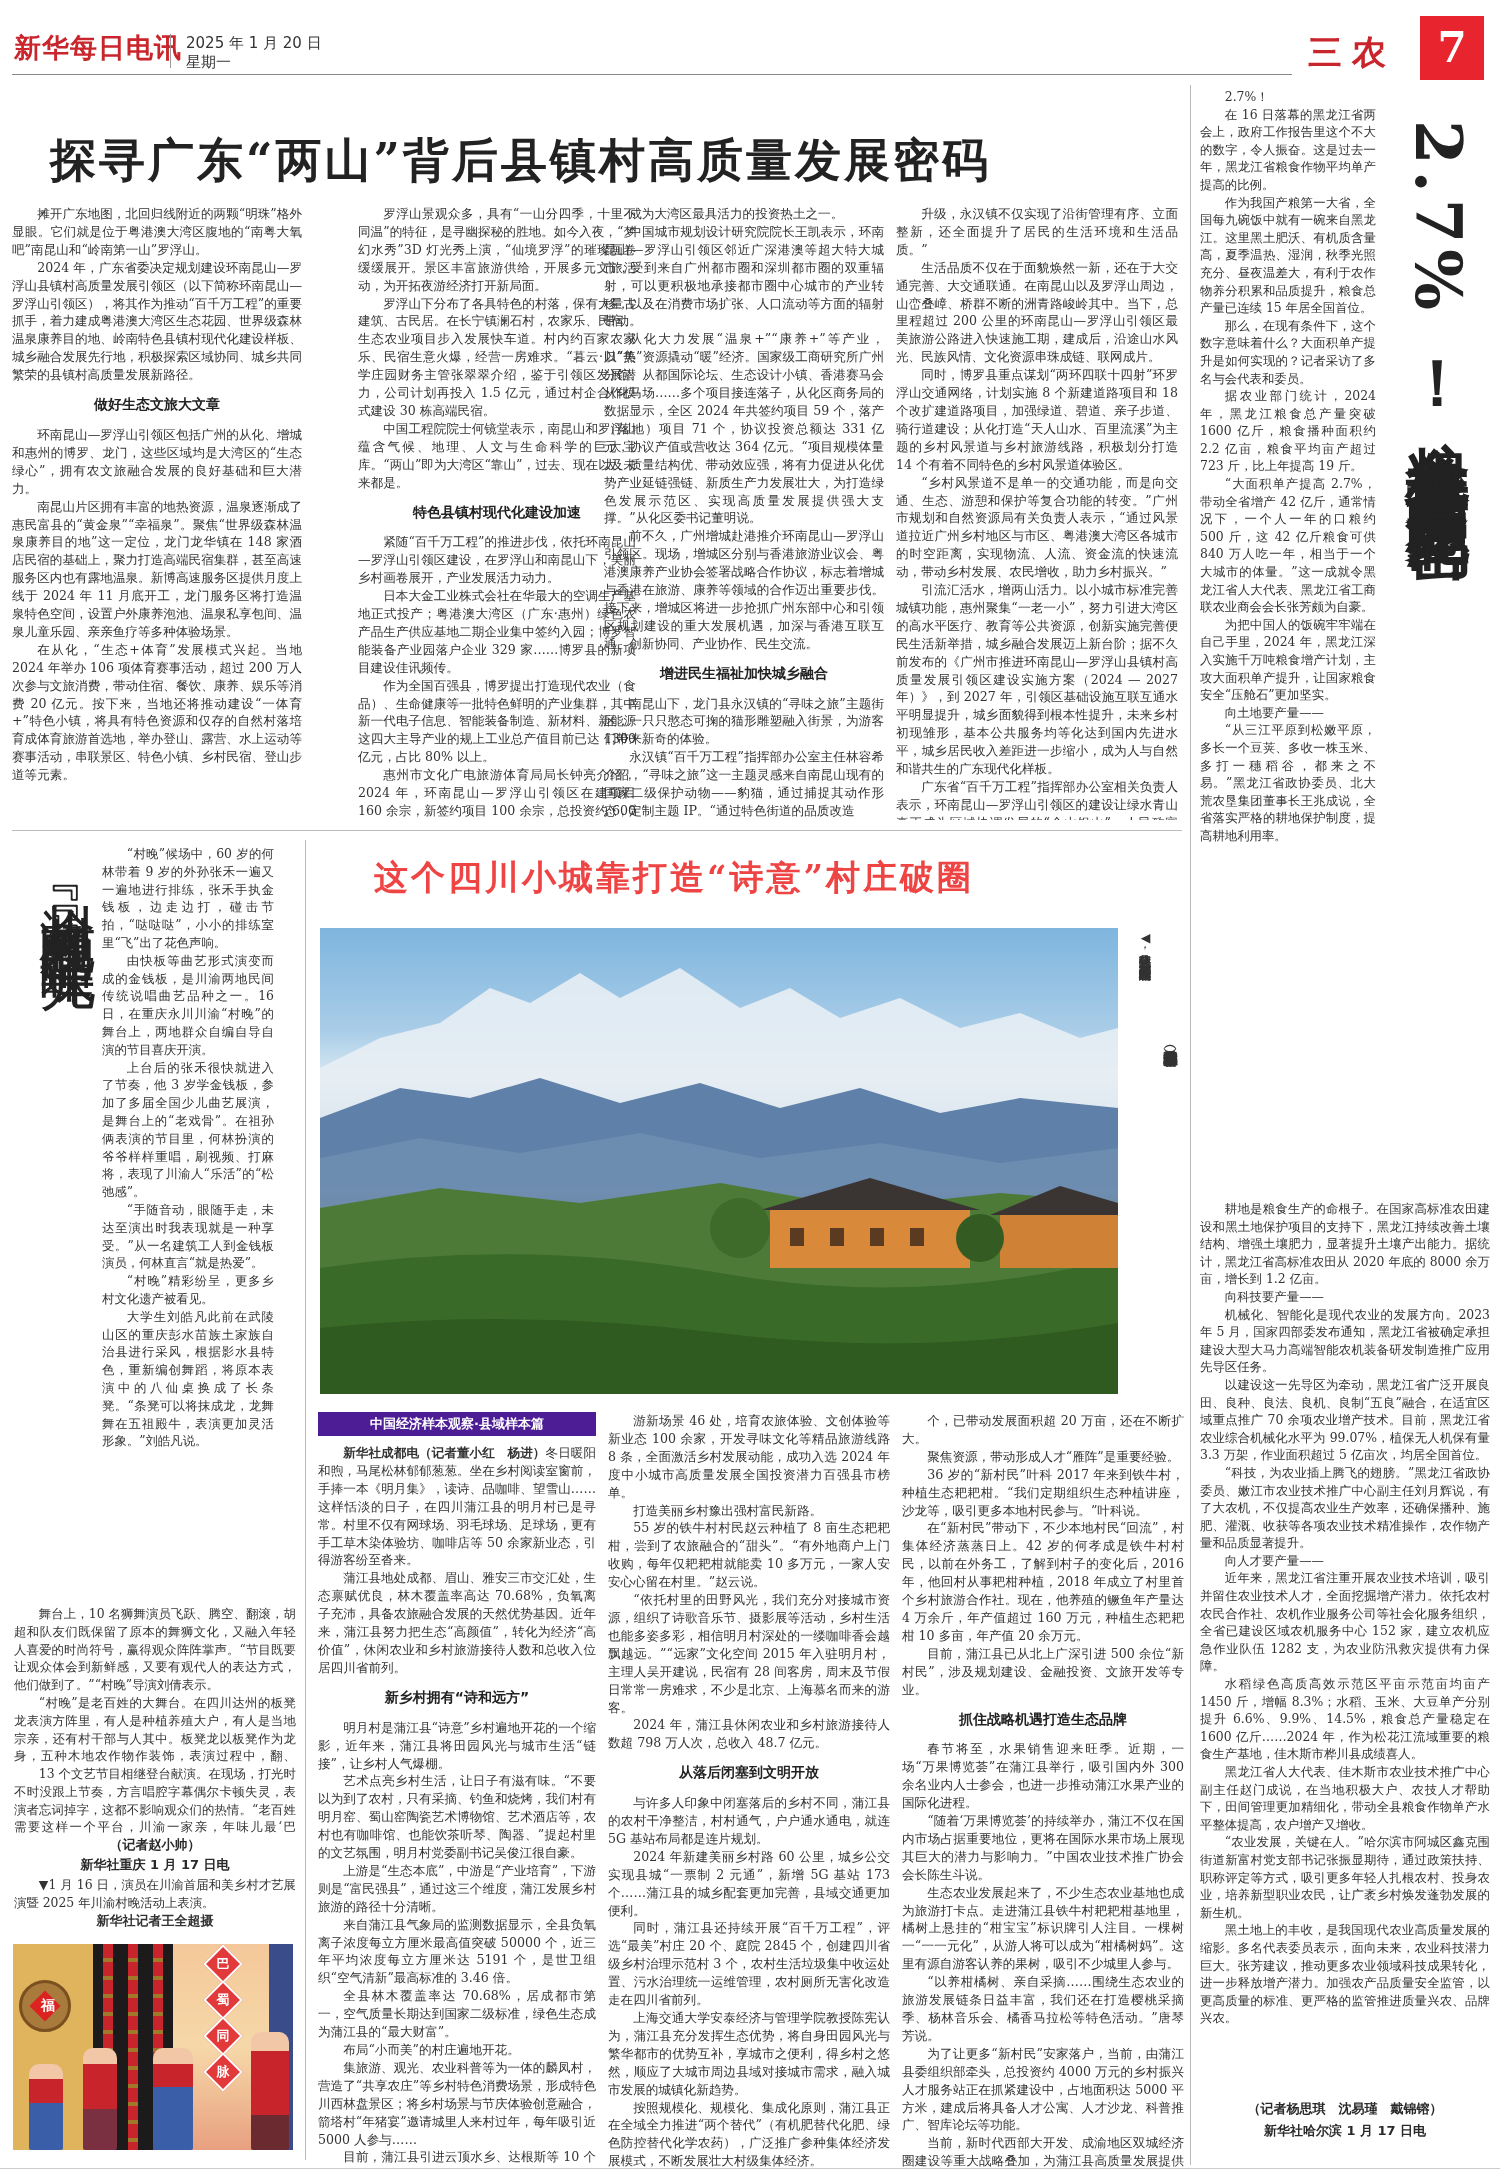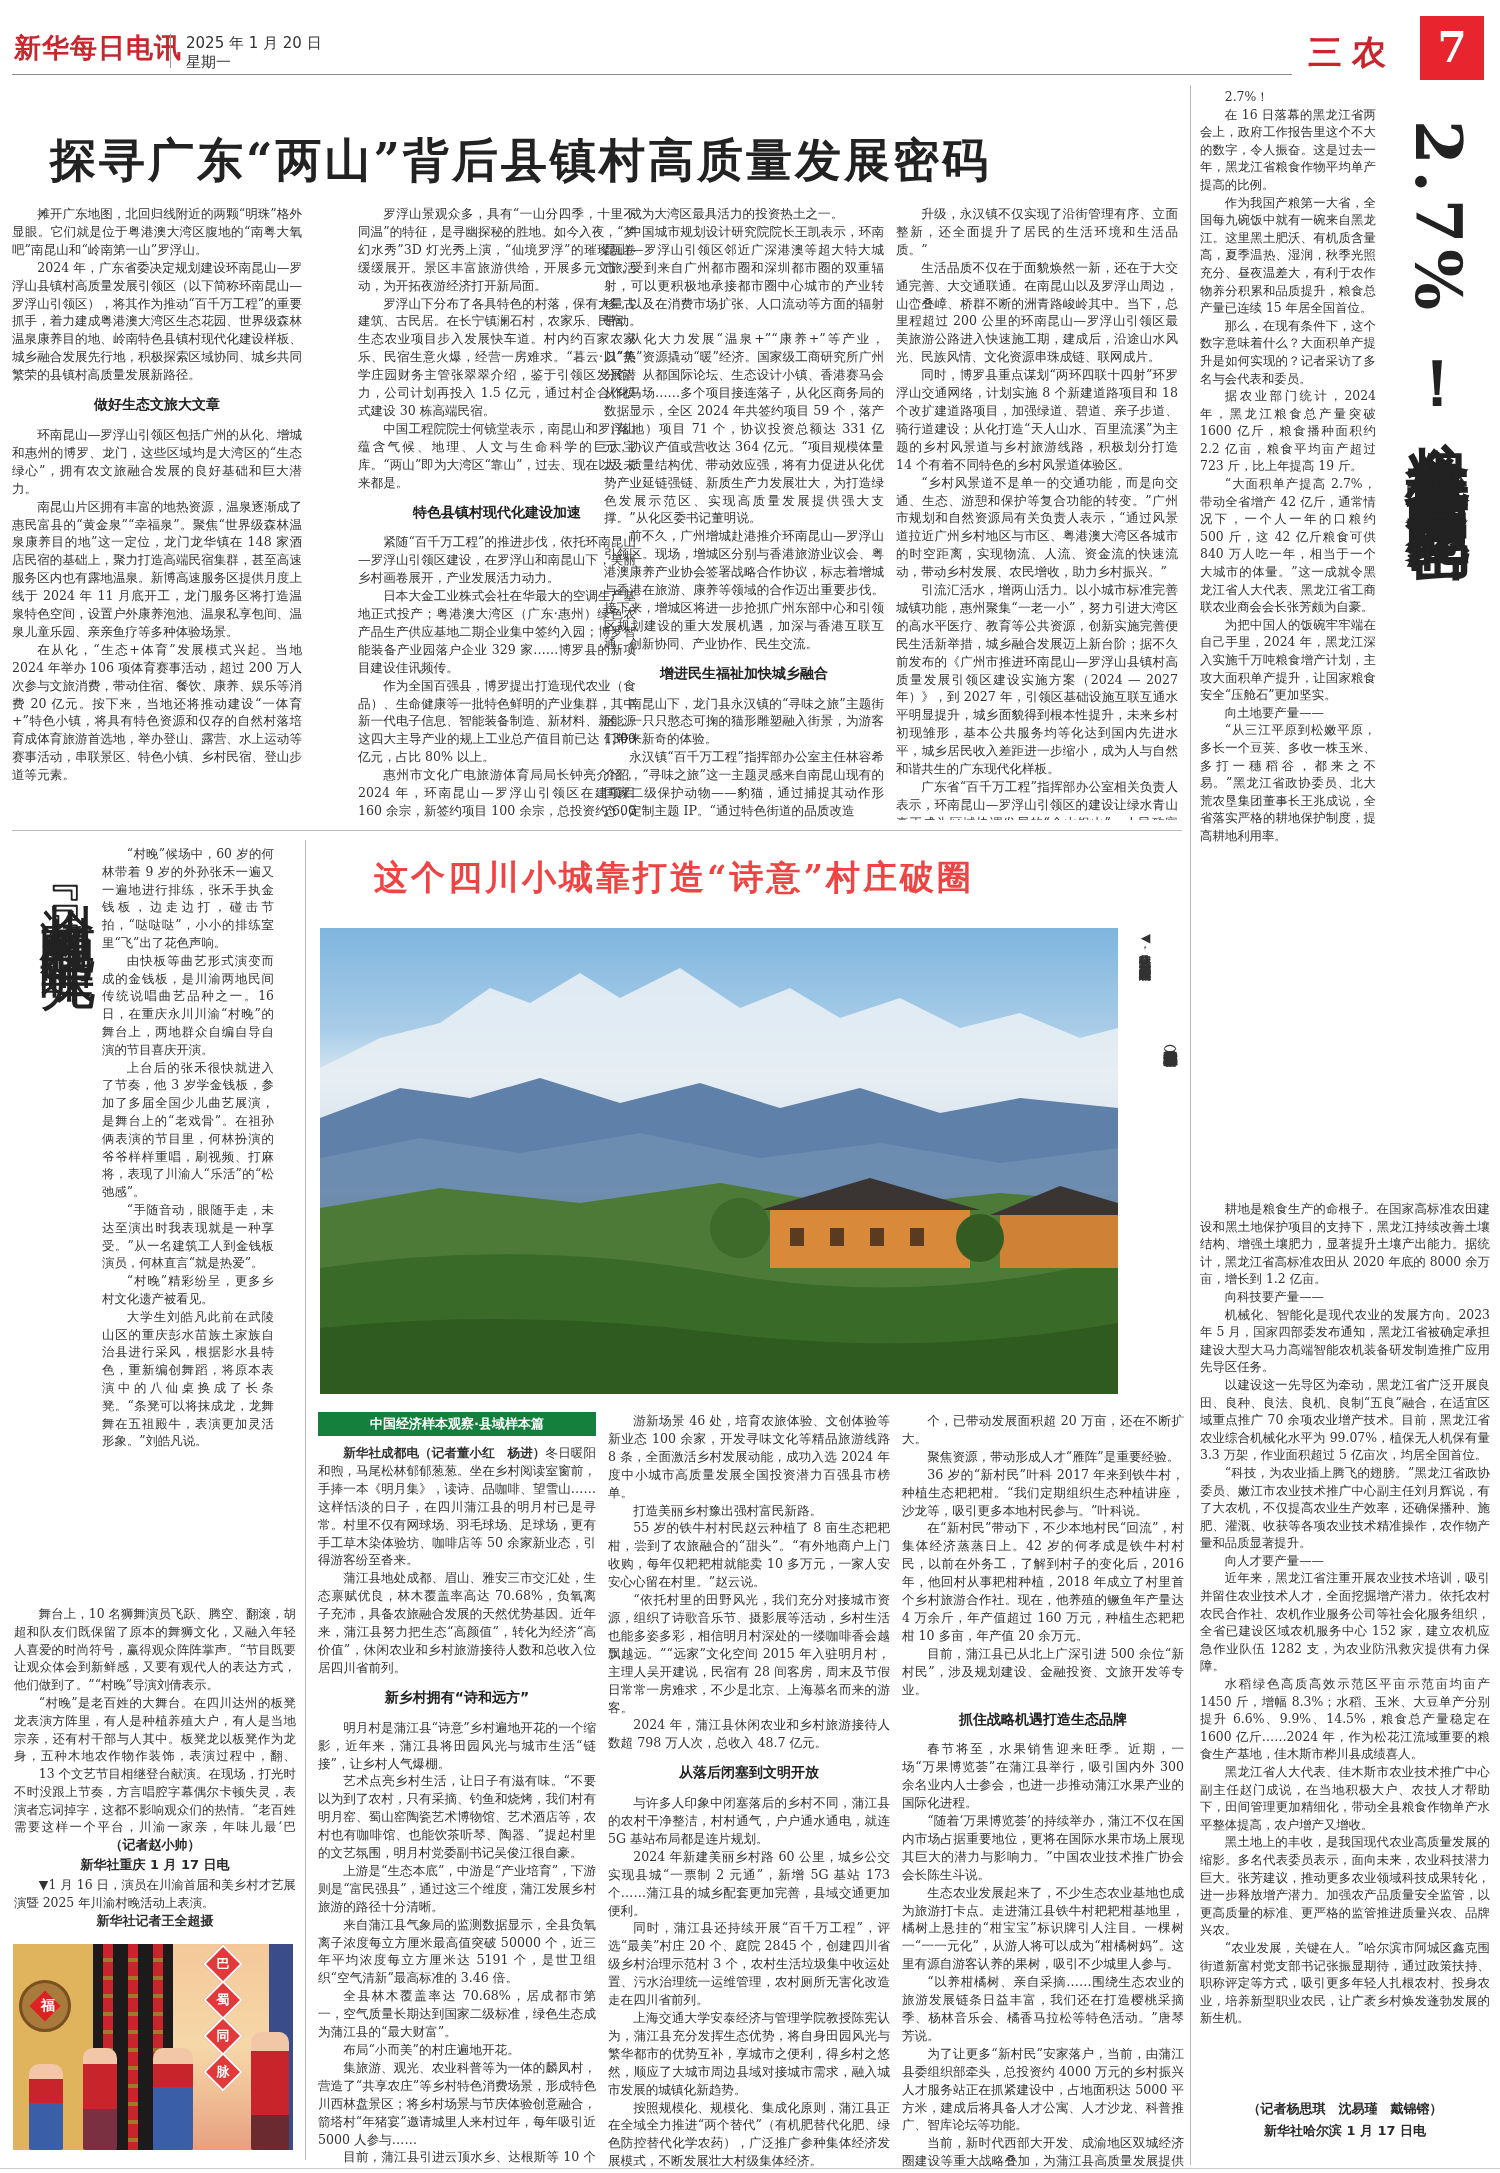--- a/index.html
+++ b/index.html
@@ -14,21 +14,21 @@
   .main-headline { left: 50px; top: 130px; font-size: 46px; font-weight: bold; color: #222; letter-spacing: 3px; }
   .col { font-size: 12.6px; line-height: 17.9px; text-align: justify; color: #333; overflow: hidden; }
   .col p { text-indent: 2em; }
   .subhead { font-family: "DejaVu Sans", sans-serif; font-weight: bold; font-size: 14px; text-align: center; margin: 12px 0; text-indent: 0 !important; color: #222; }
   .byline { text-align: center; font-family: "DejaVu Sans", sans-serif; font-weight: bold; font-size: 13px; text-indent: 0 !important; }
   .vtitle { writing-mode: vertical-rl; font-size: 56px; color: #222; letter-spacing: 4px; }
   .vtitle-bold { writing-mode: vertical-rl; font-size: 64px; font-weight: bold; color: #222; letter-spacing: 6px; }
   .vcaption { writing-mode: vertical-rl; font-size: 12.5px; line-height: 18px; color: #333; }
   .sec-headline { left: 374px; top: 855px; font-size: 34px; font-weight: bold; letter-spacing: 3px; color: #ef4444; }
   .photo-main { left: 320px; top: 928px; width: 798px; height: 466px; overflow: hidden; background: linear-gradient(180deg, #7fb5de 0%, #a9cde8 22%, #d9e8f1 32%, #7f9fc2 42%, #5a7fa8 50%, #6e8faf 56%, #6d8f5a 62%, #4d7a37 72%, #3e6a2a 85%, #2f5a22 100%); }
-  .banner-red { left: 318px; top: 1412px; width: 278px; height: 24px; background: #15803d; color: #fff; font-family: "DejaVu Sans", sans-serif; font-weight: bold; font-size: 13px; text-align: center; line-height: 24px; }
+  .banner-red { left: 318px; top: 1412px; width: 278px; height: 24px; background: #4c1d95; color: #fff; font-family: "DejaVu Sans", sans-serif; font-weight: bold; font-size: 13px; text-align: center; line-height: 24px; }
   .photo-stage { left: 13px; top: 1944px; width: 280px; height: 206px; overflow: hidden; background: #c79b52; }
   .lantern { position: absolute; width: 10px; background: repeating-linear-gradient(180deg, #c8242c 0 14px, #a0782a 14px 18px); }
   .diamond { position: absolute; width: 28px; height: 28px; background: #e23a3a; transform: rotate(45deg); border: 2px solid #fff; }
   .diamond span { display: block; transform: rotate(-45deg); color: #fff; font-size: 13px; text-align: center; line-height: 24px; font-weight: bold; }
   .performer { position: absolute; border-radius: 10px 10px 2px 2px; }
   .divider-v { width: 1px; background: #bbb; }
   .divider-h { height: 1px; background: #bbb; }
   .bottom-rule { left: 0; top: 2168px; width: 1500px; height: 1px; background: #ccc; }
 </style>
 </head>
@@ -107,22 +107,22 @@
 <div class="abs col" style="left:1200px; top:1200px; width:290px; height:890px; font-size:12.4px; line-height:17.6px;">
   <p>耕地是粮食生产的命根子。在国家高标准农田建设和黑土地保护项目的支持下，黑龙江持续改善土壤结构、增强土壤肥力，显著提升土壤产出能力。据统计，黑龙江省高标准农田从 2020 年底的 8000 余万亩，增长到 1.2 亿亩。</p>
   <p>向科技要产量——</p>
   <p>机械化、智能化是现代农业的发展方向。2023 年 5 月，国家四部委发布通知，黑龙江省被确定承担建设大型大马力高端智能农机装备研发制造推广应用先导区任务。</p>
   <p>以建设这一先导区为牵动，黑龙江省广泛开展良田、良种、良法、良机、良制“五良”融合，在适宜区域重点推广 70 余项农业增产技术。目前，黑龙江省农业综合机械化水平为 99.07%，植保无人机保有量 3.3 万架，作业面积超过 5 亿亩次，均居全国首位。</p>
   <p>“科技，为农业插上腾飞的翅膀。”黑龙江省政协委员、嫩江市农业技术推广中心副主任刘月辉说，有了大农机，不仅提高农业生产效率，还确保播种、施肥、灌溉、收获等各项农业技术精准操作，农作物产量和品质显著提升。</p>
   <p>向人才要产量——</p>
   <p>近年来，黑龙江省注重开展农业技术培训，吸引并留住农业技术人才，全面挖掘增产潜力。依托农村农民合作社、农机作业服务公司等社会化服务组织，全省已建设区域农机服务中心 152 家，建立农机应急作业队伍 1282 支，为农业防汛救灾提供有力保障。</p>
   <p>水稻绿色高质高效示范区平亩示范亩均亩产 1450 斤，增幅 8.3%；水稻、玉米、大豆单产分别提升 6.6%、9.9%、14.5%，粮食总产量稳定在 1600 亿斤……2024 年，作为松花江流域重要的粮食生产基地，佳木斯市桦川县成绩喜人。</p>
   <p>黑龙江省人大代表、佳木斯市农业技术推广中心副主任赵门成说，在当地积极大户、农技人才帮助下，田间管理更加精细化，带动全县粮食作物单产水平整体提高，农户增产又增收。</p>
+  <p>“农业发展，关键在人。”哈尔滨市阿城区鑫克围街道新富村党支部书记张振显期待，通过政策扶持、职称评定等方式，吸引更多年轻人扎根农村、投身农业，培养新型职业农民，让广袤乡村焕发蓬勃发展的新生机。</p>
   <p>黑土地上的丰收，是我国现代农业高质量发展的缩影。多名代表委员表示，面向未来，农业科技潜力巨大。张芳建议，推动更多农业领域科技成果转化，进一步释放增产潜力。加强农产品质量安全监管，以更高质量的标准、更严格的监管推进质量兴农、品牌兴农。</p>
-  <p>“农业发展，关键在人。”哈尔滨市阿城区鑫克围街道新富村党支部书记张振显期待，通过政策扶持、职称评定等方式，吸引更多年轻人扎根农村、投身农业，培养新型职业农民，让广袤乡村焕发蓬勃发展的新生机。</p>
 </div>
 <div class="abs" style="left:1200px; top:2100px; width:290px;">
   <div class="byline">（记者杨思琪　沈易瑾　戴锦镕）</div>
   <div class="byline" style="margin-top:4px;">新华社哈尔滨 1 月 17 日电</div>
 </div>
 
 <div class="abs vtitle" style="left:30px; top:860px; height:560px; font-family:'DejaVu Sans', sans-serif;">川渝『村晚』的『巴适』年味儿</div>
 
 <div class="abs col" style="left:102px; top:845px; width:172px; height:760px; font-family:'DejaVu Serif', serif; font-size:12.4px; line-height:17.8px;">
   <p>“村晚”候场中，60 岁的何林带着 9 岁的外孙张禾一遍又一遍地进行排练，张禾手执金钱板，边走边打，碰击节拍，“哒哒哒”，小小的排练室里“飞”出了花色声响。</p>

